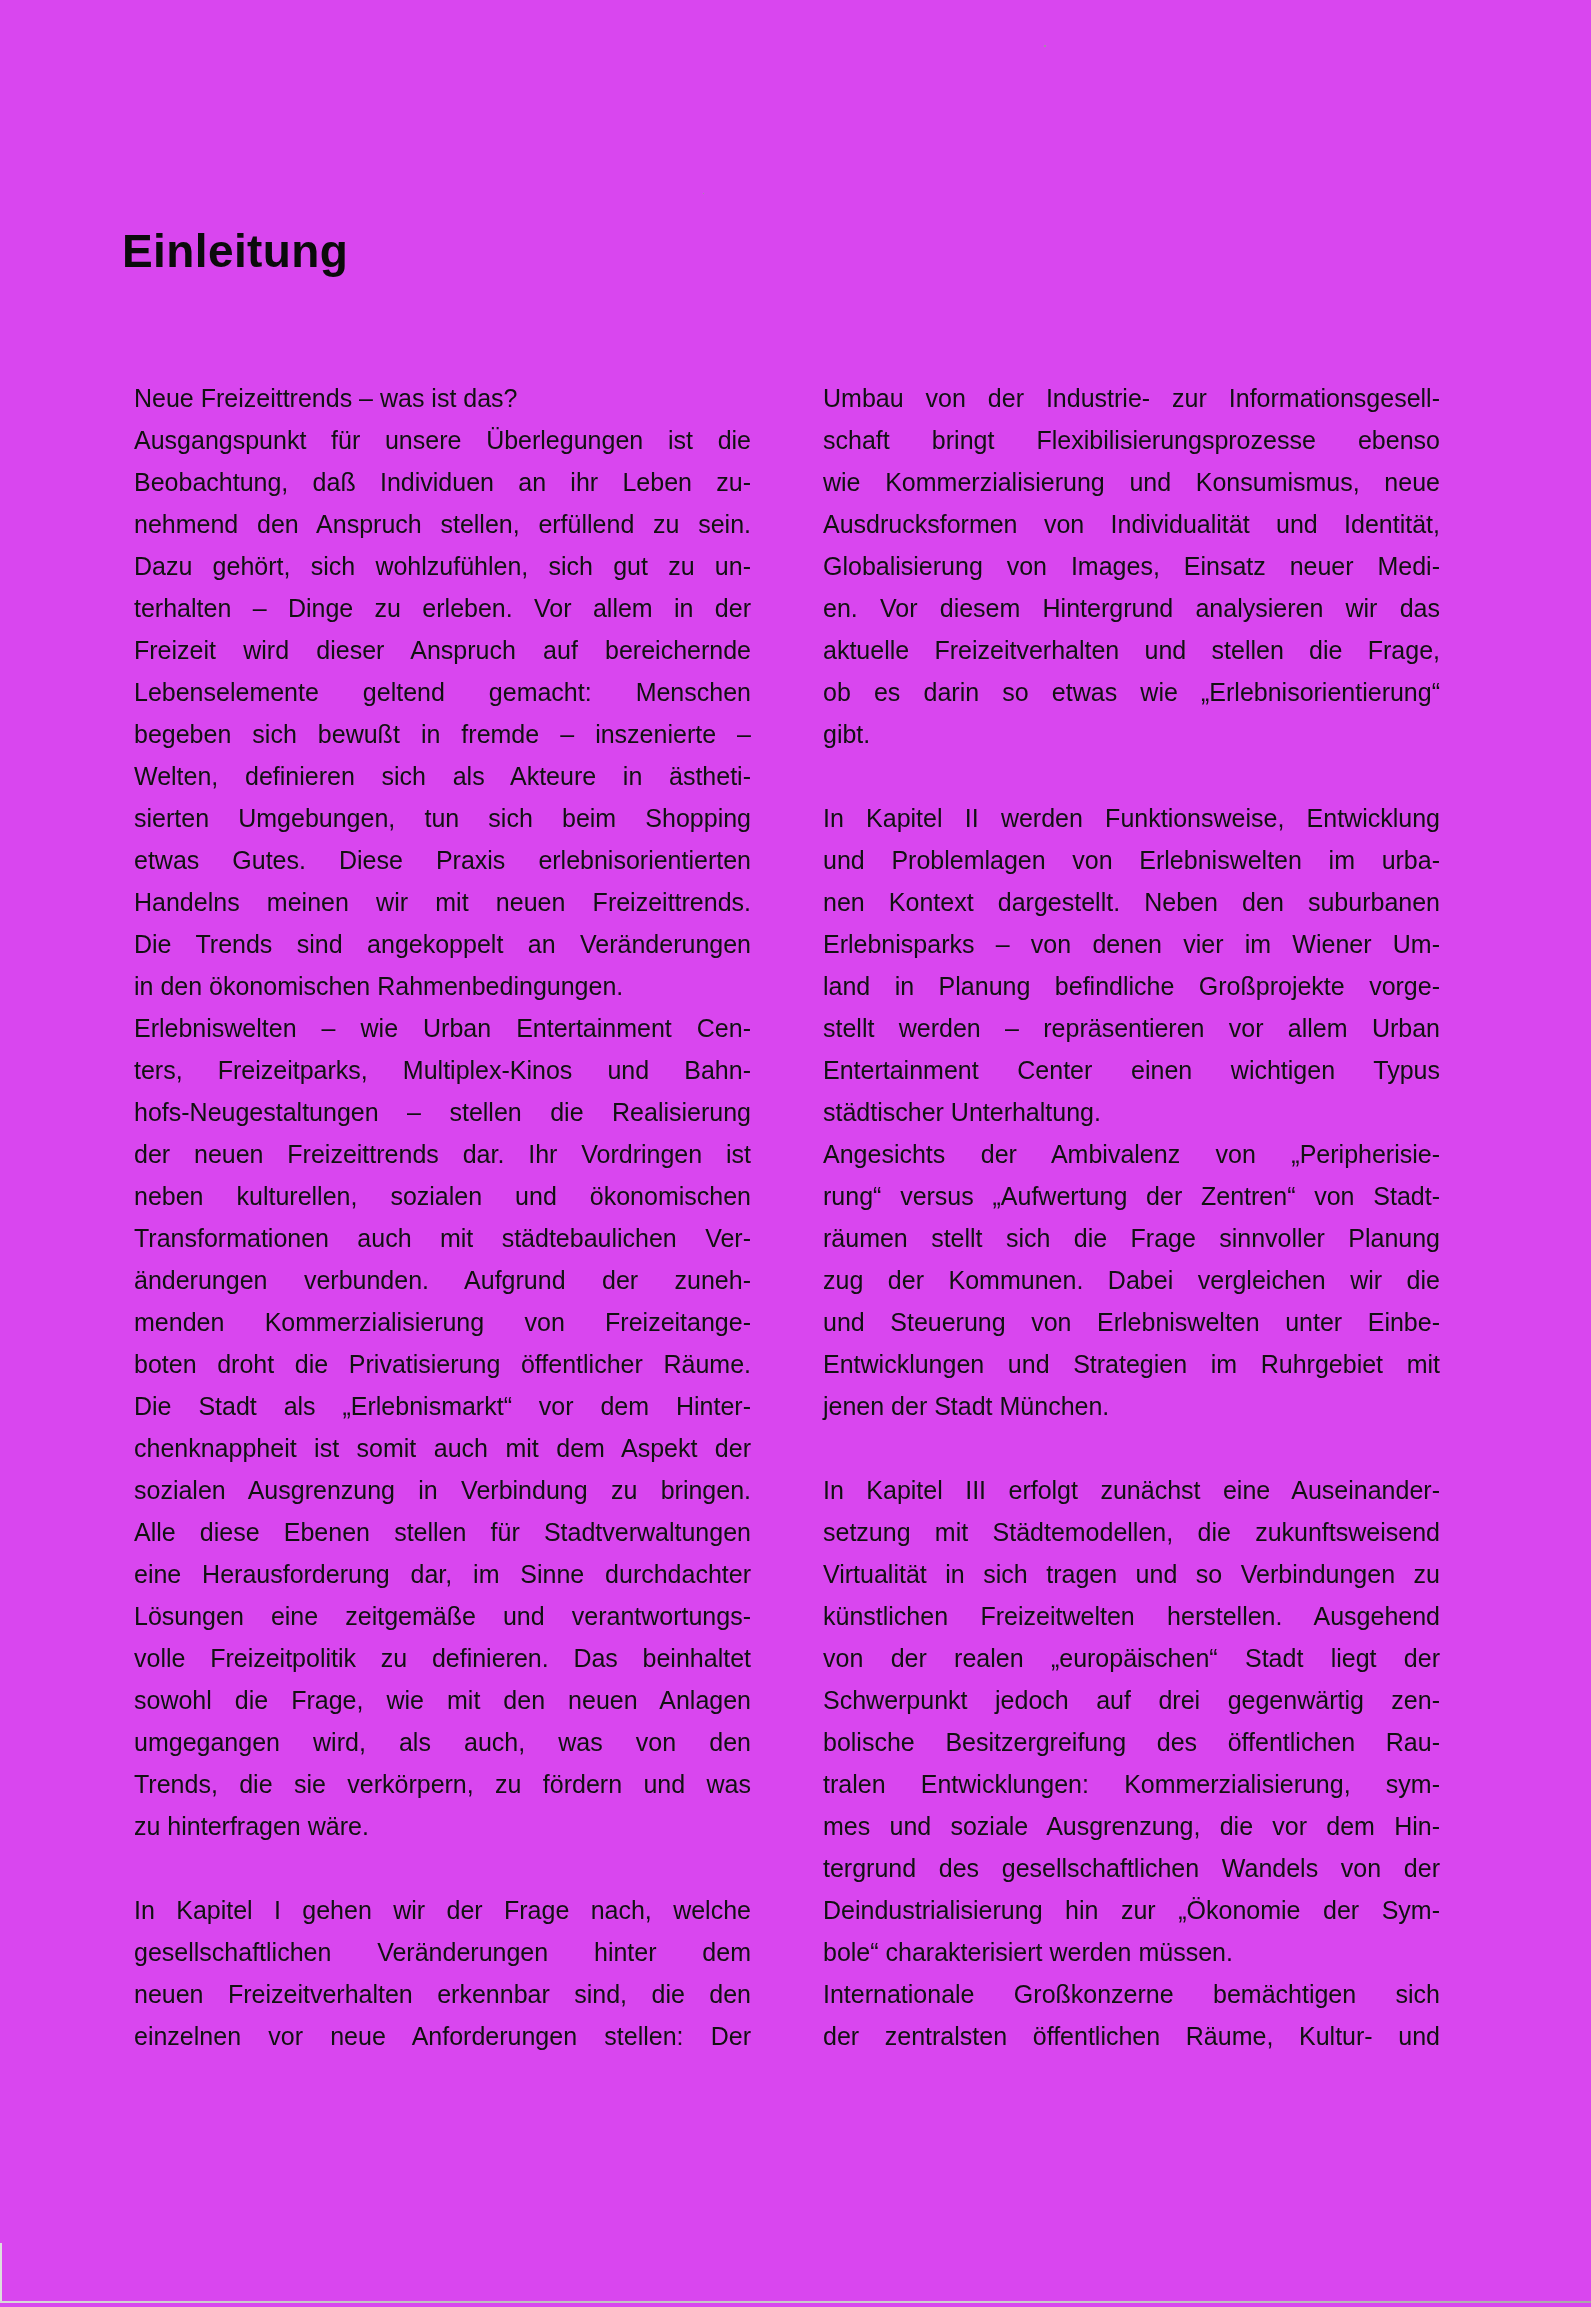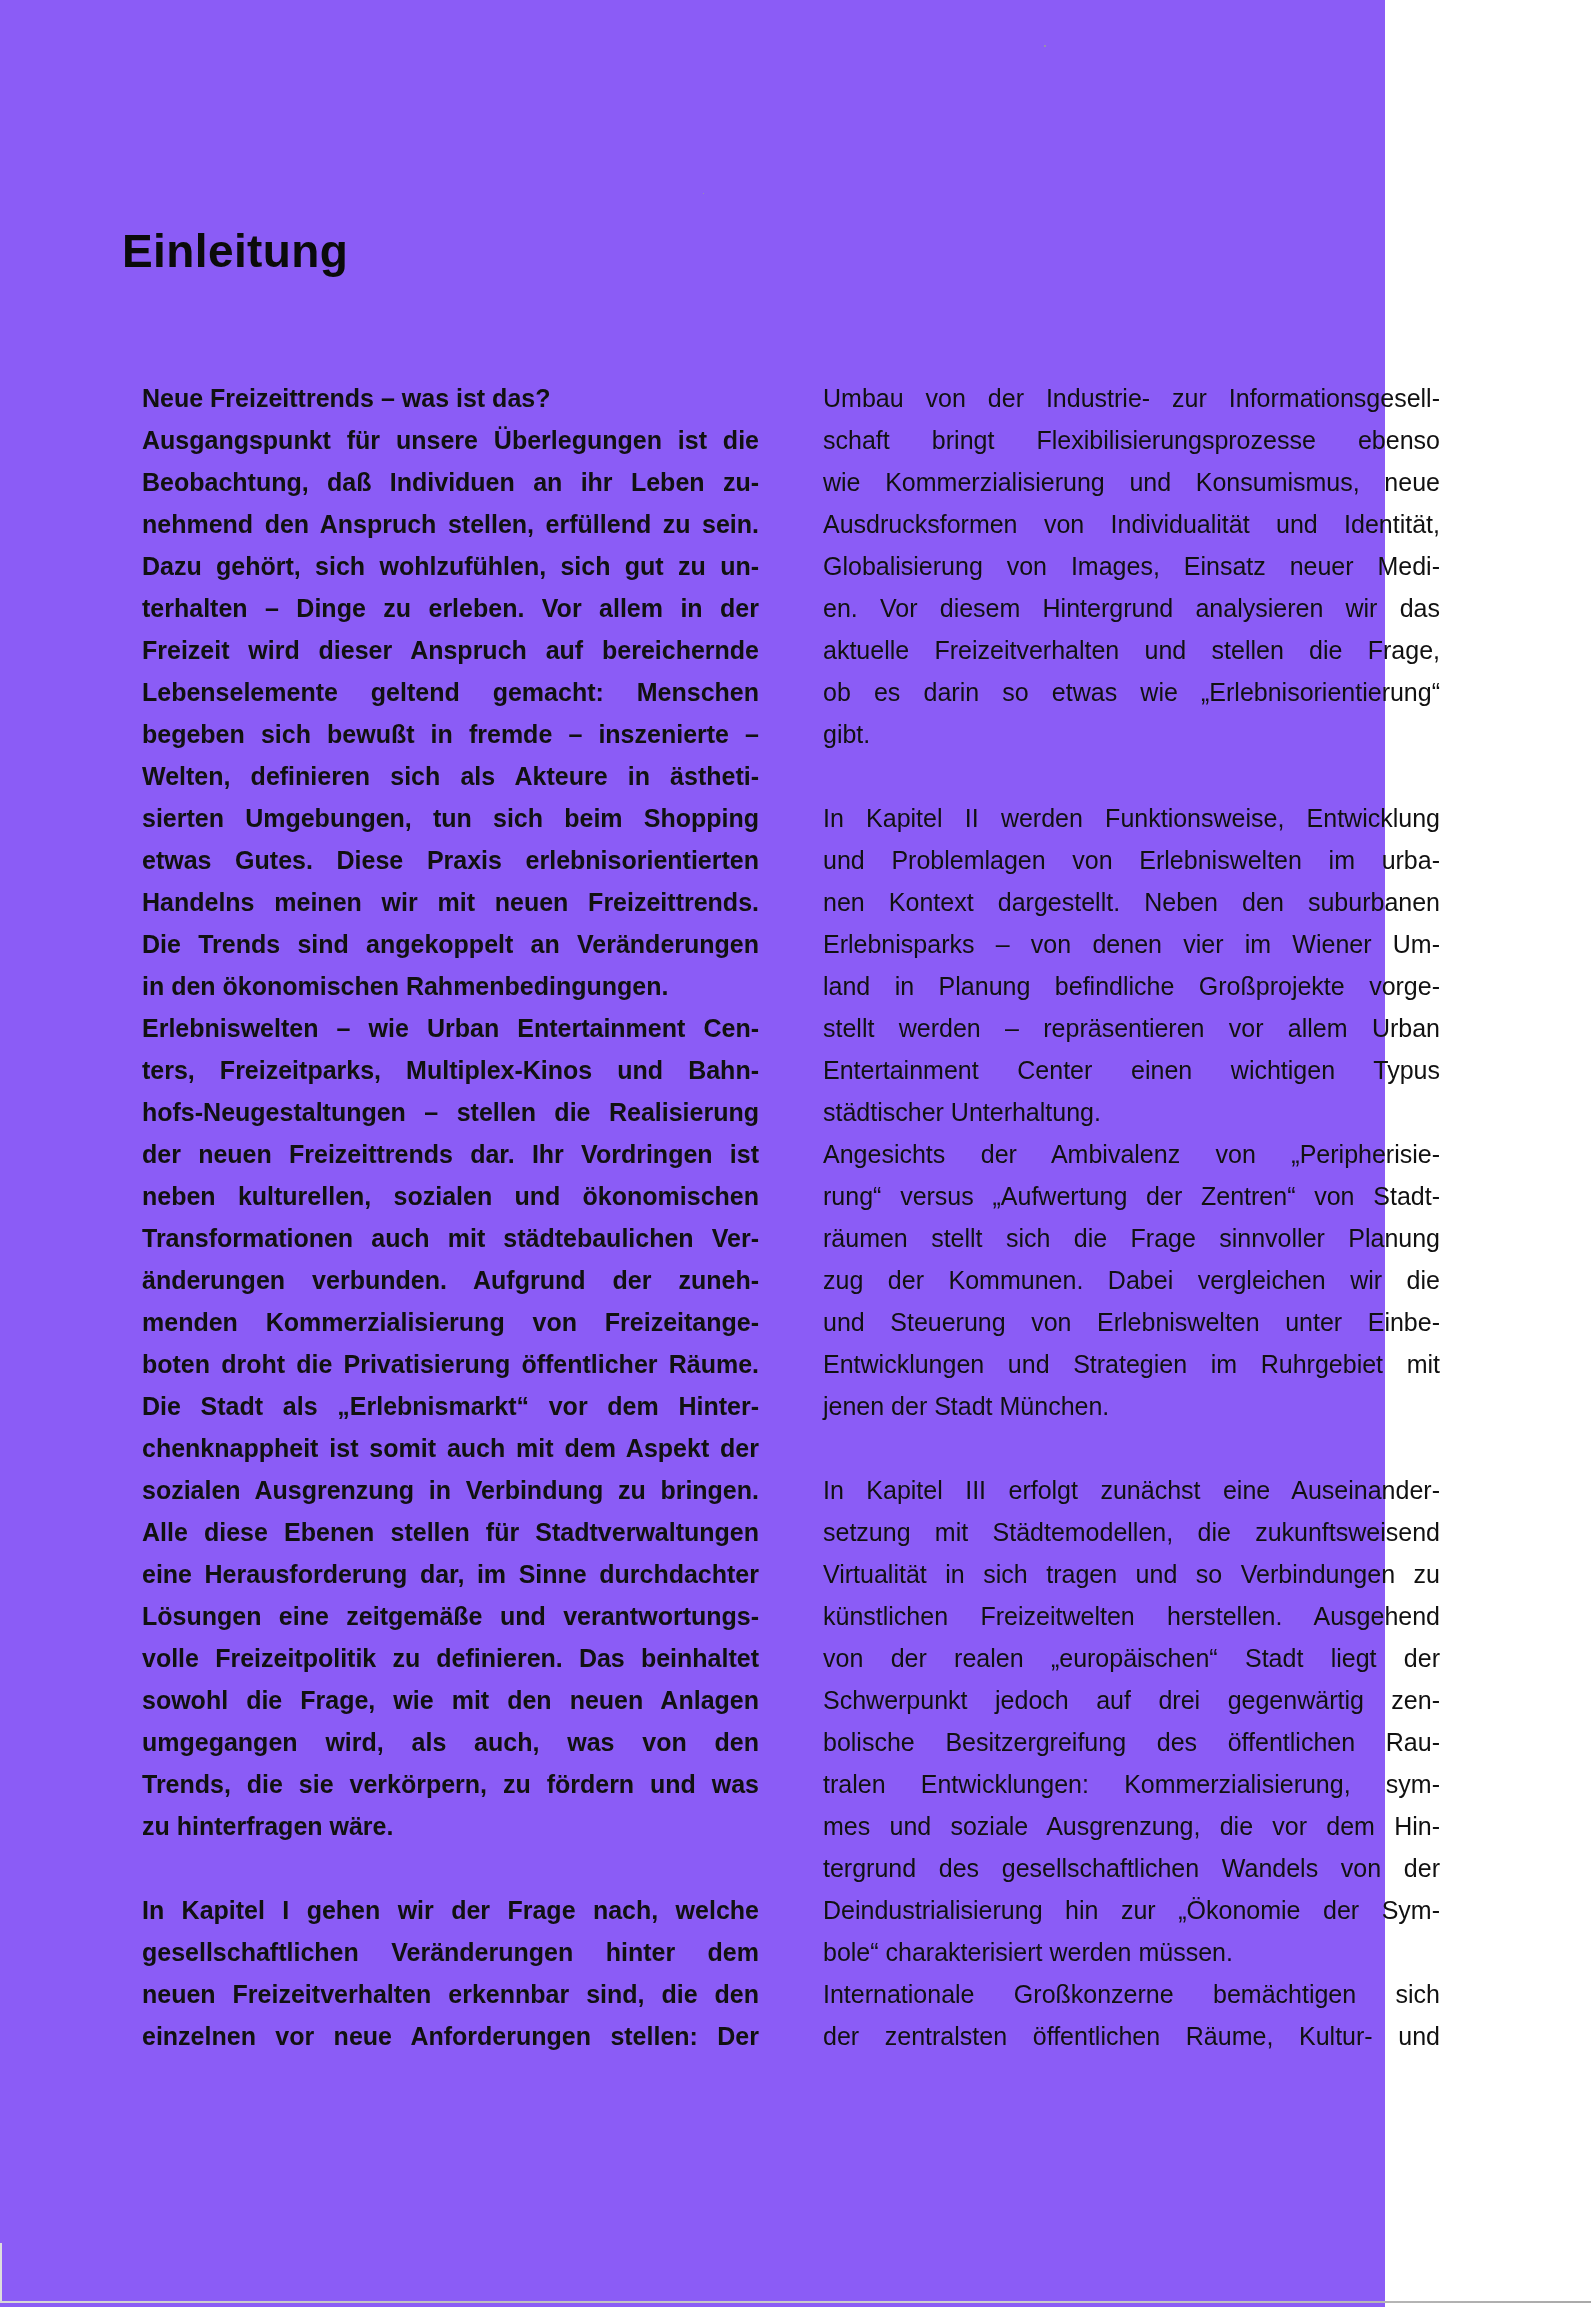--- a/index.html
+++ b/index.html
@@ -11,22 +11,22 @@
       width: 1591px;
       height: 2307px;
       position: relative;
       overflow: hidden;
       font-family: "Liberation Sans", sans-serif;
       color: #111111;
     }
     .page {
       position: absolute;
       left: 0; top: 0;
-      width: 1385px; height: 2307px;
-      background: #8b5cf6;
+      width: 1591px; height: 2307px;
+      background: #d946ef;
     }
     .title {
       position: absolute;
       left: 122px;
       top: 224px;
       margin: 0;
       font-family: "Liberation Sans", sans-serif;
       font-weight: bold;
       font-size: 46px;
       letter-spacing: 0.4px;
@@ -34,21 +34,21 @@
     }
     .column {
       position: absolute;
       top: 377px;
       width: 617px;
       font-size: 25px;
       line-height: 42px;
       text-align: justify;
       hyphens: none;
     }
-    .column.left { left: 142px; font-weight: bold; }
+    .column.left { left: 134px; }
     .column.right { left: 823px; width: 617px; }
     .line {
       display: block;
       height: 42px;
       white-space: nowrap;
       text-align: justify;
       text-align-last: justify;
       overflow: visible;
     }
     .line.last {

